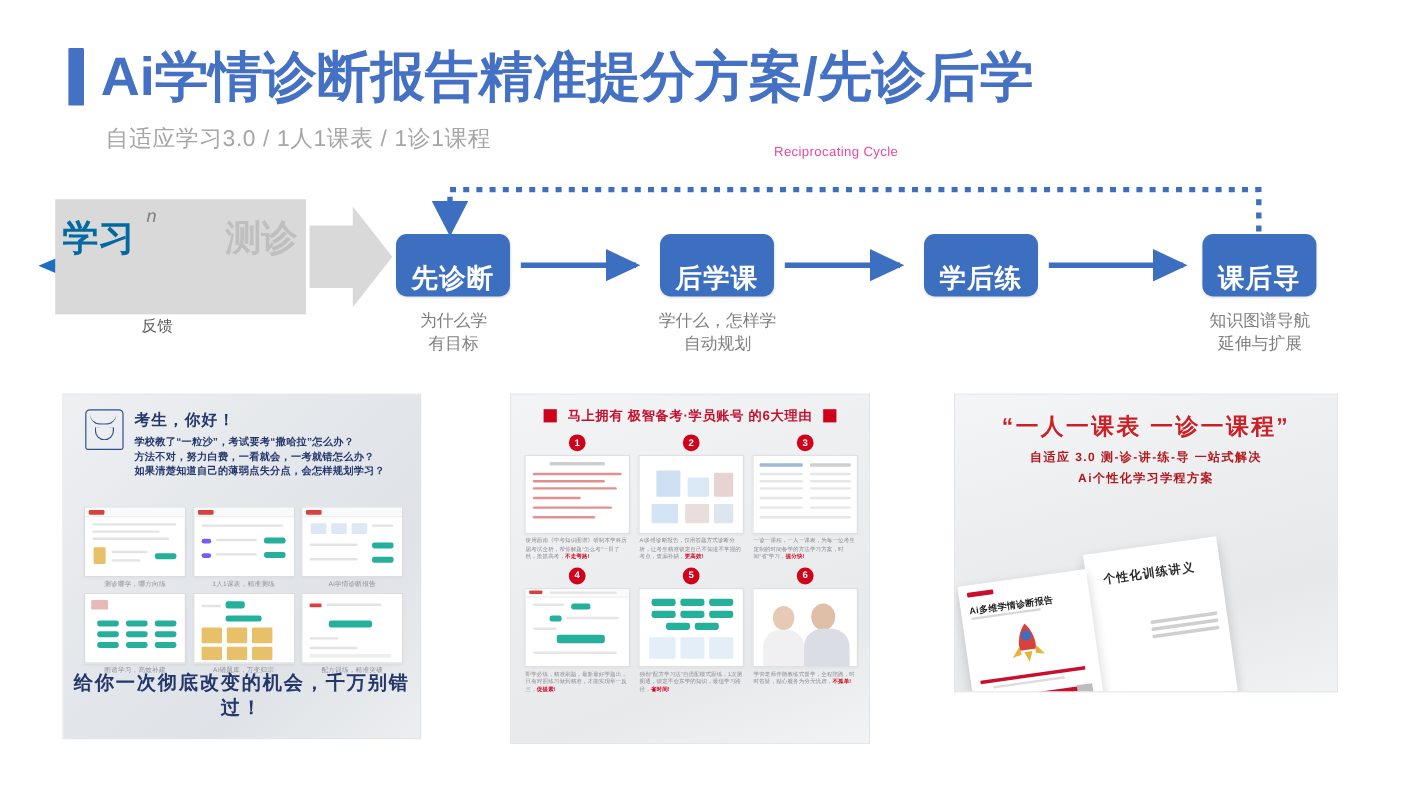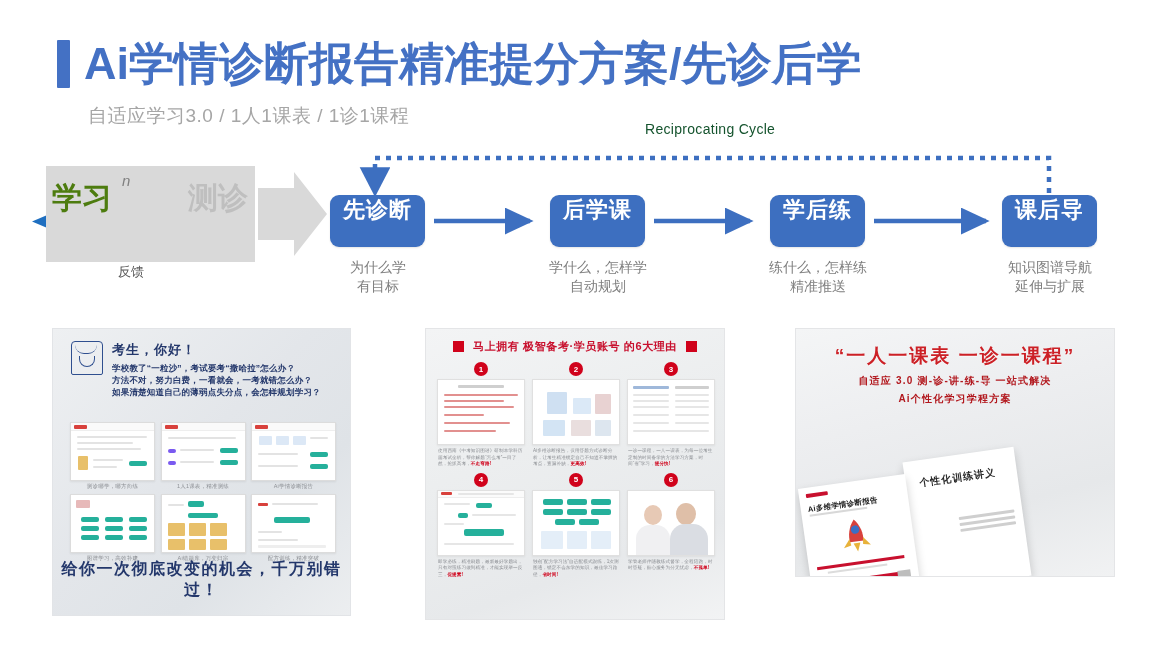--- a/index.html
+++ b/index.html
@@ -17,47 +17,47 @@
     font-size:45px;font-weight:bold;color:#4471c4;letter-spacing:0px;
     line-height:48px;white-space:nowrap;
   }
   .subtitle{
     position:absolute;left:88px;top:103px;font-size:19px;color:#a6a6a6;
     letter-spacing:0.5px;white-space:nowrap;text-align:center;
   }
 
   
   .cycle-label{
-    position:absolute;left:645px;top:121px;font-size:14px;color:#14532d;
+    position:absolute;left:645px;top:121px;font-size:11px;color:#ec4899;
     white-space:nowrap;letter-spacing:0.3px;
   }
   .svg-layer{position:absolute;left:0;top:0;width:1170px;height:658px;pointer-events:none;}
 
   
   .gray-box{
     position:absolute;left:46px;top:166px;width:209px;height:96px;background:#d9d9d9;
   }
   .gx-learn{
-    position:absolute;left:52px;top:178px;font-size:30px;color:#4d7c0f;font-weight:bold;
+    position:absolute;left:52px;top:178px;font-size:30px;color:#0369a1;font-weight:bold;
     letter-spacing:0px;
   }
   .gx-sup{
     position:absolute;left:122px;top:172px;font-size:15px;color:#7f7f7f;font-style:italic;
   }
   .gx-test{
     position:absolute;left:188px;top:178px;font-size:30px;color:#bfbfbf;font-weight:bold;
   }
   .gx-feedback{
     position:absolute;left:118px;top:263px;font-size:13px;color:#595959;
   }
 
   
   .flow-box{
     position:absolute;width:95px;height:52px;background:#3d6fc0;border-radius:9px;
-    display:flex;align-items:flex-start;justify-content:center;
+    display:flex;align-items:flex-end;justify-content:center;
     color:#ffffff;font-size:22px;font-weight:bold;letter-spacing:1px;
     box-shadow:0 1px 2px rgba(0,0,0,0.10);
   }
   .flow-cap{
     position:absolute;width:160px;text-align:center;font-size:14px;color:#7f7f7f;
     line-height:19px;
   }
 
   
   .panel{position:absolute;overflow:hidden;}
@@ -239,24 +239,20 @@
   <div class="flow-box" style="left:550px;top:195px;">
     <span>后学课</span>
   </div>
   <div class="flow-cap" style="left:518px;top:258px;">
     <div>学什么，怎样学</div>
     <div>自动规划</div>
   </div>
 
   <div class="flow-box" style="left:770px;top:195px;">
     <span>学后练</span>
-  </div>
-  <div class="flow-cap" style="left:738px;top:258px;">
-    <div>练什么，怎样练</div>
-    <div>精准推送</div>
   </div>
 
   <div class="flow-box" style="left:1002px;top:195px;">
     <span>课后导</span>
   </div>
   <div class="flow-cap" style="left:970px;top:258px;">
     <div>知识图谱导航</div>
     <div>延伸与扩展</div>
   </div>
 

